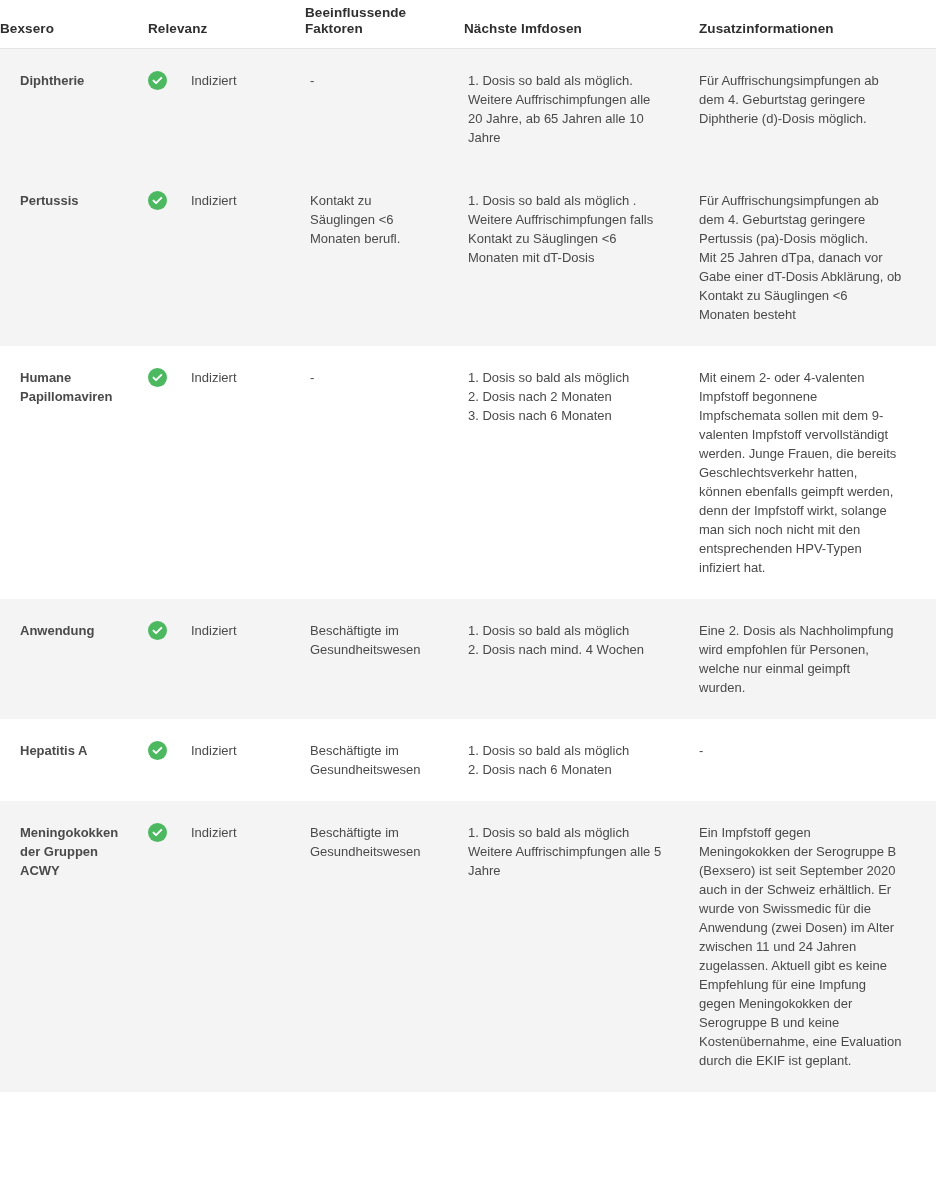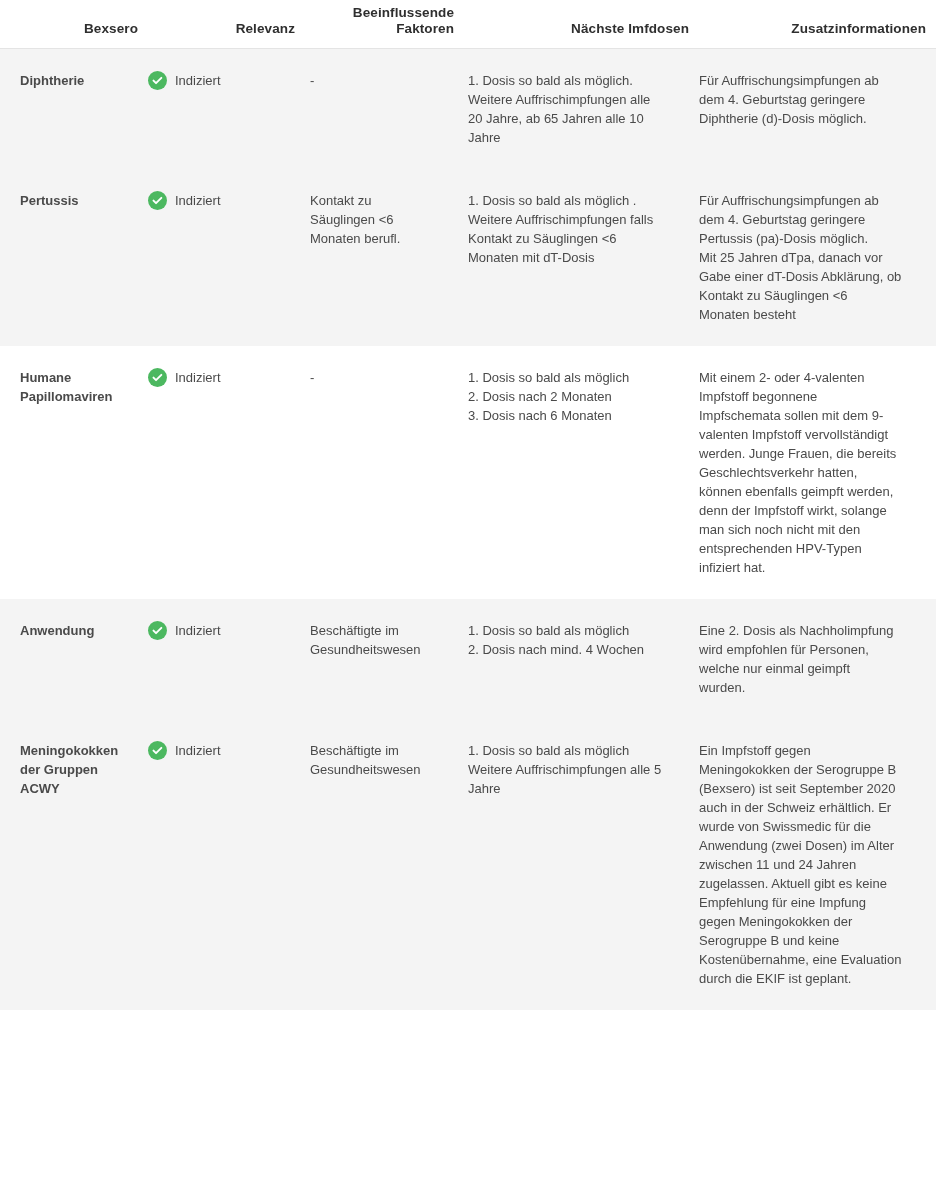--- a/index.html
+++ b/index.html
@@ -18,21 +18,21 @@
   }
 
   .vaccination-table {
     width: 936px;
     border-collapse: collapse;
     table-layout: fixed;
   }
 
   
   .vaccination-table thead th {
-    text-align: right;
+    text-align: left;
     vertical-align: bottom;
     font-size: 13.5px;
     font-weight: bold;
     color: #2f2f2f;
     letter-spacing: 0.1px;
     line-height: 16px;
     padding: 0 10px 11px 0;
     border-bottom: 1px solid #e4e4e4;
     background: #ffffff;
   }
@@ -88,20 +88,21 @@
     background: #4cb860;
     display: inline-flex;
     align-items: center;
     justify-content: center;
   }
   .check-icon svg { display: block; }
   .relevance-label {
     font-size: 13px;
     color: #4a4a4a;
     white-space: nowrap;
+    margin-left: 16px;
   }
 
   
   tbody tr { }
 </style>
 </head>
 <body>
 
 <table class="vaccination-table">
   <colgroup>
@@ -185,20 +186,31 @@
               </svg></span><span class="relevance-label">Indiziert</span></div></td>
         <td class="col-faktoren">Beschäftigte im
 Gesundheitswesen</td>
         <td class="col-dosen">1. Dosis so bald als möglich
 2. Dosis nach  mind. 4 Wochen</td>
         <td class="col-zusatz">Eine 2. Dosis als Nachholimpfung
 wird empfohlen für Personen,
 welche nur einmal geimpft
 wurden.</td>
       </tr>
+      <tr class="row-plain">
+        <td class="col-impfung">Hepatitis A</td>
+        <td class="col-relevanz"><div class="relevance"><span class="check-icon"><svg width="11" height="11" viewBox="0 0 12 12" aria-hidden="true">
+                <path d="M1.6 6.1 L4.4 8.9 L10.2 3.1" fill="none" stroke="#ffffff" stroke-width="2.1" stroke-linecap="round" stroke-linejoin="round"></path>
+              </svg></span><span class="relevance-label">Indiziert</span></div></td>
+        <td class="col-faktoren">Beschäftigte im
+Gesundheitswesen</td>
+        <td class="col-dosen">1. Dosis so bald als möglich
+ 2. Dosis nach 6 Monaten</td>
+        <td class="col-zusatz">-</td>
+      </tr>
       <tr class="row-shaded">
         <td class="col-impfung">Meningokokken
 der Gruppen
 ACWY</td>
         <td class="col-relevanz"><div class="relevance"><span class="check-icon"><svg width="11" height="11" viewBox="0 0 12 12" aria-hidden="true">
                 <path d="M1.6 6.1 L4.4 8.9 L10.2 3.1" fill="none" stroke="#ffffff" stroke-width="2.1" stroke-linecap="round" stroke-linejoin="round"></path>
               </svg></span><span class="relevance-label">Indiziert</span></div></td>
         <td class="col-faktoren">Beschäftigte im
 Gesundheitswesen</td>
         <td class="col-dosen">1. Dosis so bald als möglich

